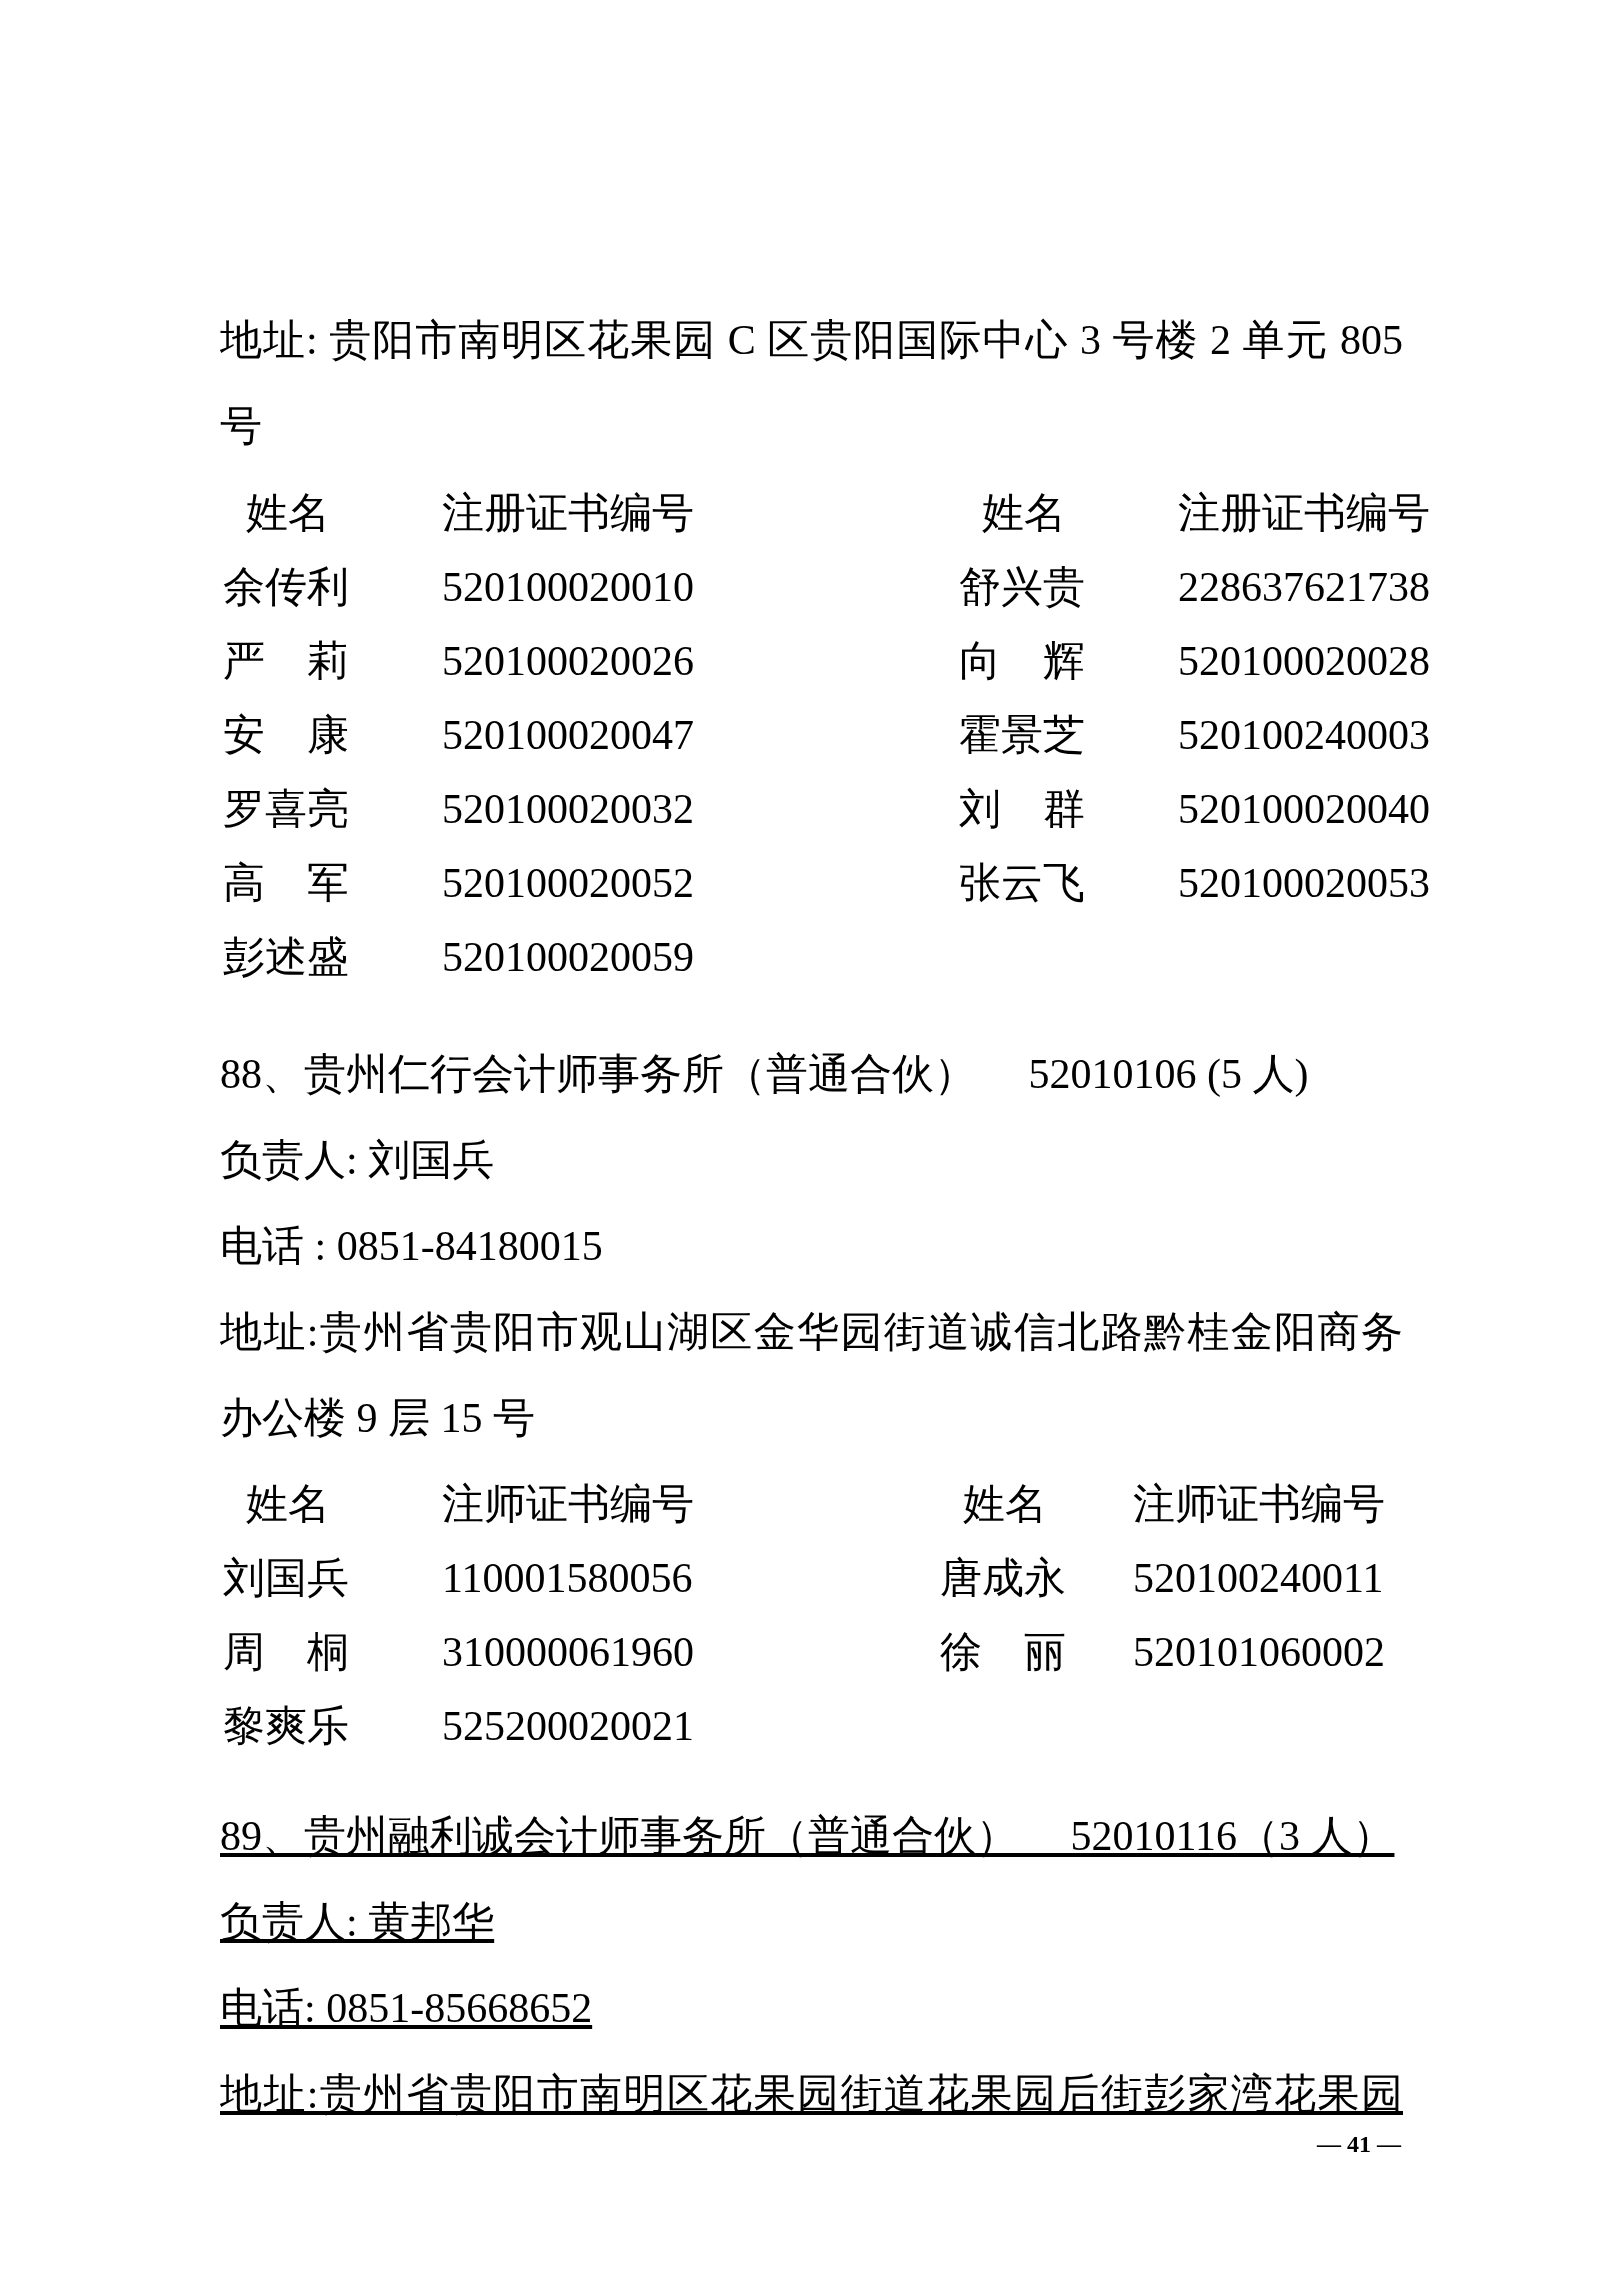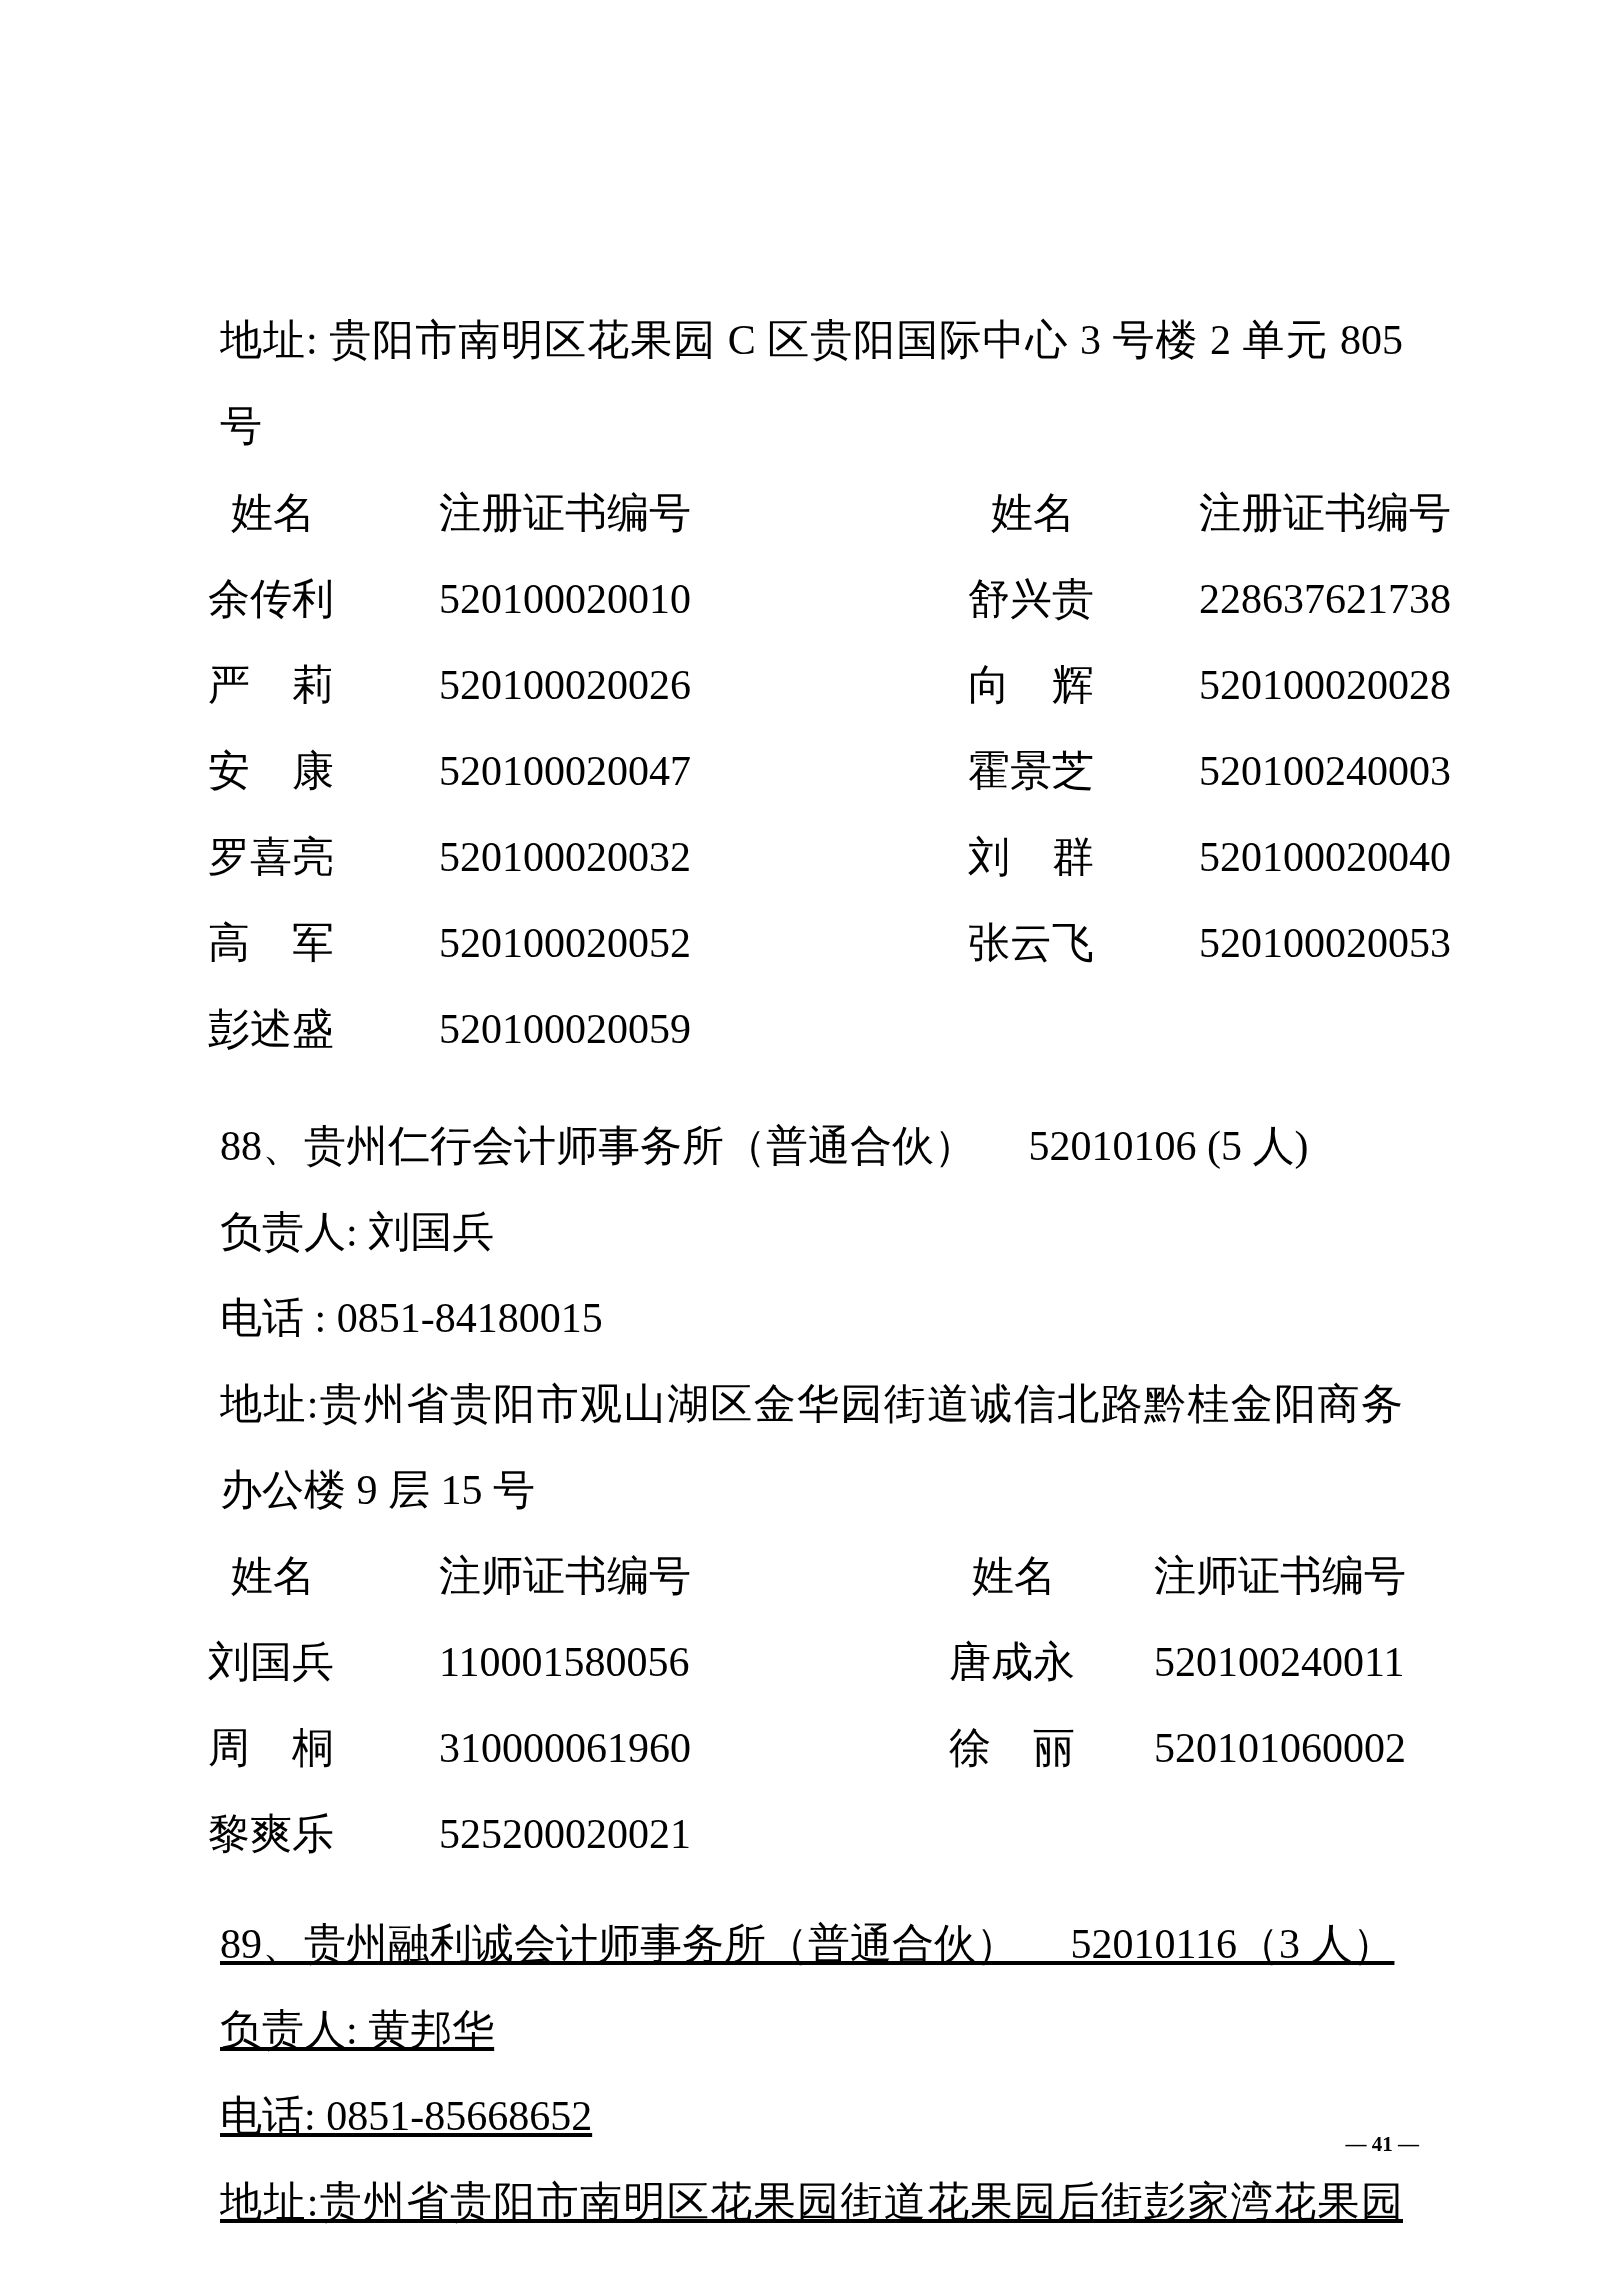--- a/index.html
+++ b/index.html
@@ -27,38 +27,37 @@
     margin: 12px;
     line-height: 74px;
     white-space: pre-wrap;
   }
   .fill {
     text-align: justify;
     text-align-last: justify;
   }
   .roster {
     display: grid;
-    margin: 0;
-    gap: 12px;
+    margin: 15px;
   }
   .t1 { grid-template-columns: 219px 517px 219px 252px; margin-top: 13px; }
   .t2 { grid-template-columns: 219px 498px 193px 296px; margin-top: 6.5px; }
   .cell {
     line-height: 74px;
     white-space: pre;
     overflow: hidden;
   }
   .cell.hname { padding-left: 23px; }
   .sec88 { margin-top: 43px; }
   .sec89 { margin-top: 36px; text-decoration: underline; }
   .footer {
     position: absolute;
     top: 2129px;
-    right: 204px;
-    font-size: 21px;
+    right: 222px;
+    font-size: 24px;
     font-weight: bold;
     line-height: 31px;
     white-space: pre;
   }
 </style>
 </head>
 <body>
 
 <div class="page">
   <div class="content">

